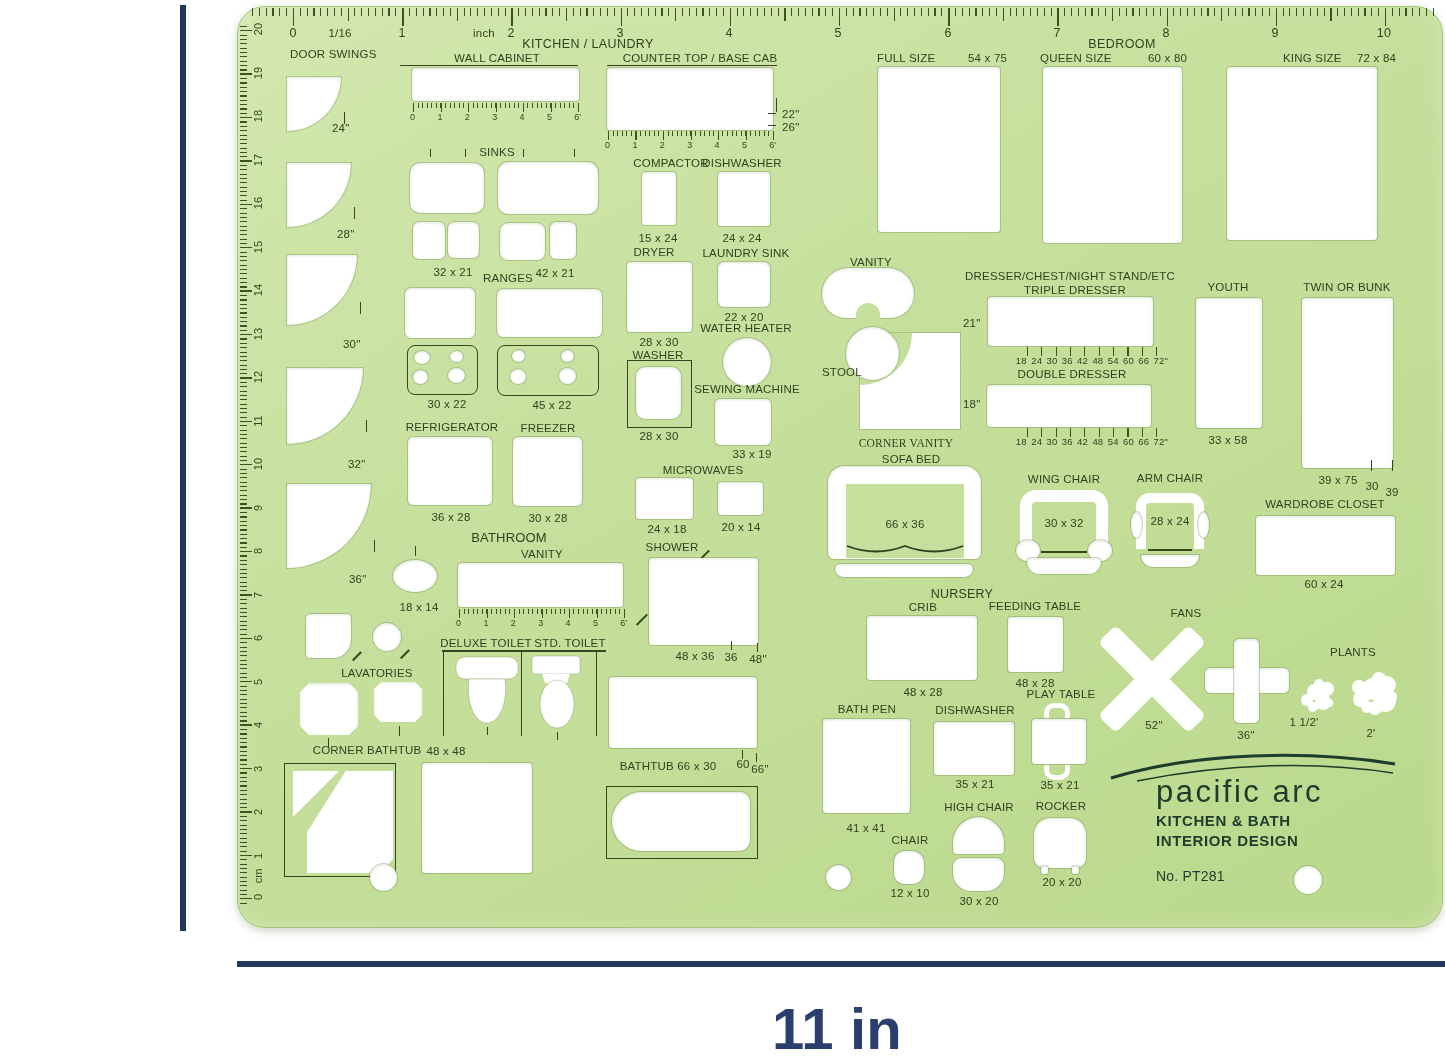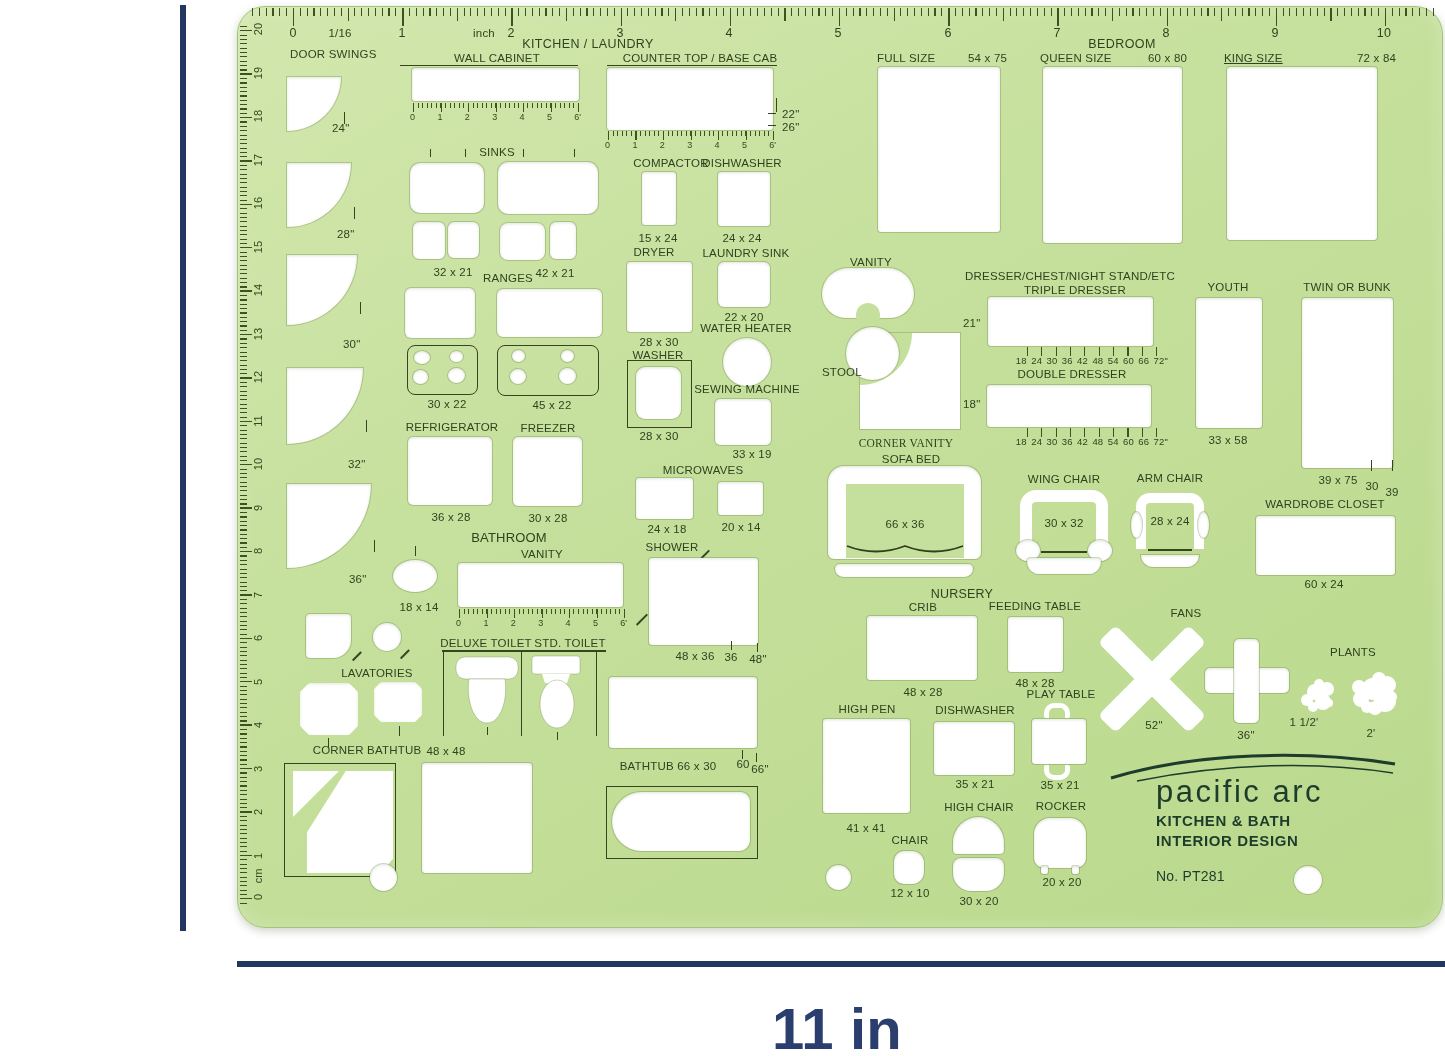--- a/index.html
+++ b/index.html
@@ -287,21 +287,21 @@
   <div class="ln" style="left:756px;top:753px;width:1.2px;height:9px;"></div>
   <span class="lb ctr" style="left:743px;top:758px;">60</span>
   <span class="lb ctr" style="left:760px;top:763px;">66"</span>
   <div class="out" style="left:606px;top:786px;width:150px;height:71px;"></div>
   <div class="cut" style="left:612px;top:792px;width:138px;height:59px;border-radius:32px 10px 12px 32px;"></div>
 
   <span class="lb" style="left:877px;top:52px;">FULL SIZE</span>
   <span class="lb" style="left:968px;top:52px;">54 x 75</span>
   <span class="lb" style="left:1040px;top:52px;">QUEEN SIZE</span>
   <span class="lb" style="left:1148px;top:52px;">60 x 80</span>
-  <span class="lb" style="left:1224px;top:52px;text-decoration:underline;">KING SIZE</span>
+  <span class="lb" style="left:1283px;top:52px;">KING SIZE</span>
   <span class="lb" style="left:1357px;top:52px;">72 x 84</span>
   <div class="cut" style="left:878px;top:67px;width:122px;height:165px;"></div>
   <div class="cut" style="left:1043px;top:67px;width:139px;height:176px;"></div>
   <div class="cut" style="left:1227px;top:67px;width:150px;height:173px;"></div>
 
   <span class="lb ctr" style="left:871px;top:256px;">VANITY</span>
   <div class="cut" style="left:822px;top:268px;width:92px;height:50px;border-radius:26px 26px 24px 24px;"></div>
   <div class="abs" style="left:856px;top:303px;width:24px;height:24px;border-radius:50%;background:#c4e09c;"></div>
   <div class="abs" style="left:860px;top:333px;width:100px;height:96px;background:#fff;overflow:hidden;box-shadow:0 0 0 1px rgba(110,135,75,.35);">
     <div style="position:absolute;left:-52px;top:-52px;width:104px;height:104px;border-radius:50%;background:#c4e09c;"></div>
@@ -365,21 +365,21 @@
   <div class="cut" style="left:867px;top:616px;width:110px;height:64px;"></div>
   <span class="lb ctr" style="left:923px;top:686px;">48 x 28</span>
   <span class="lb ctr" style="left:1035px;top:600px;">FEEDING TABLE</span>
   <div class="cut" style="left:1008px;top:617px;width:55px;height:55px;"></div>
   <span class="lb ctr" style="left:1035px;top:677px;">48 x 28</span>
   <span class="lb ctr" style="left:1061px;top:688px;">PLAY TABLE</span>
   <div class="abs" style="left:1044px;top:703px;width:16px;height:10px;border:5px solid #fff;border-bottom:0;border-radius:10px 10px 2px 2px;"></div>
   <div class="cut" style="left:1032px;top:719px;width:54px;height:45px;"></div>
   <div class="abs" style="left:1044px;top:765px;width:16px;height:10px;border:5px solid #fff;border-top:0;border-radius:2px 2px 10px 10px;"></div>
   <span class="lb ctr" style="left:1060px;top:779px;">35 x 21</span>
-  <span class="lb ctr" style="left:867px;top:703px;">HIGH PEN</span>
+  <span class="lb ctr" style="left:867px;top:703px;">BATH PEN</span>
   <div class="cut" style="left:823px;top:719px;width:87px;height:94px;"></div>
   <span class="lb ctr" style="left:866px;top:822px;">41 x 41</span>
   <span class="lb ctr" style="left:975px;top:704px;">DISHWASHER</span>
   <div class="cut" style="left:934px;top:722px;width:80px;height:53px;"></div>
   <span class="lb ctr" style="left:975px;top:778px;">35 x 21</span>
   <span class="lb ctr" style="left:979px;top:801px;">HIGH CHAIR</span>
   <div class="cut" style="left:953px;top:817px;width:51px;height:37px;border-radius:26px 26px 4px 4px;"></div>
   <div class="cut" style="left:953px;top:858px;width:51px;height:33px;border-radius:8px 8px 18px 18px;"></div>
   <span class="lb ctr" style="left:979px;top:895px;">30 x 20</span>
   <span class="lb ctr" style="left:1061px;top:800px;">ROCKER</span>

